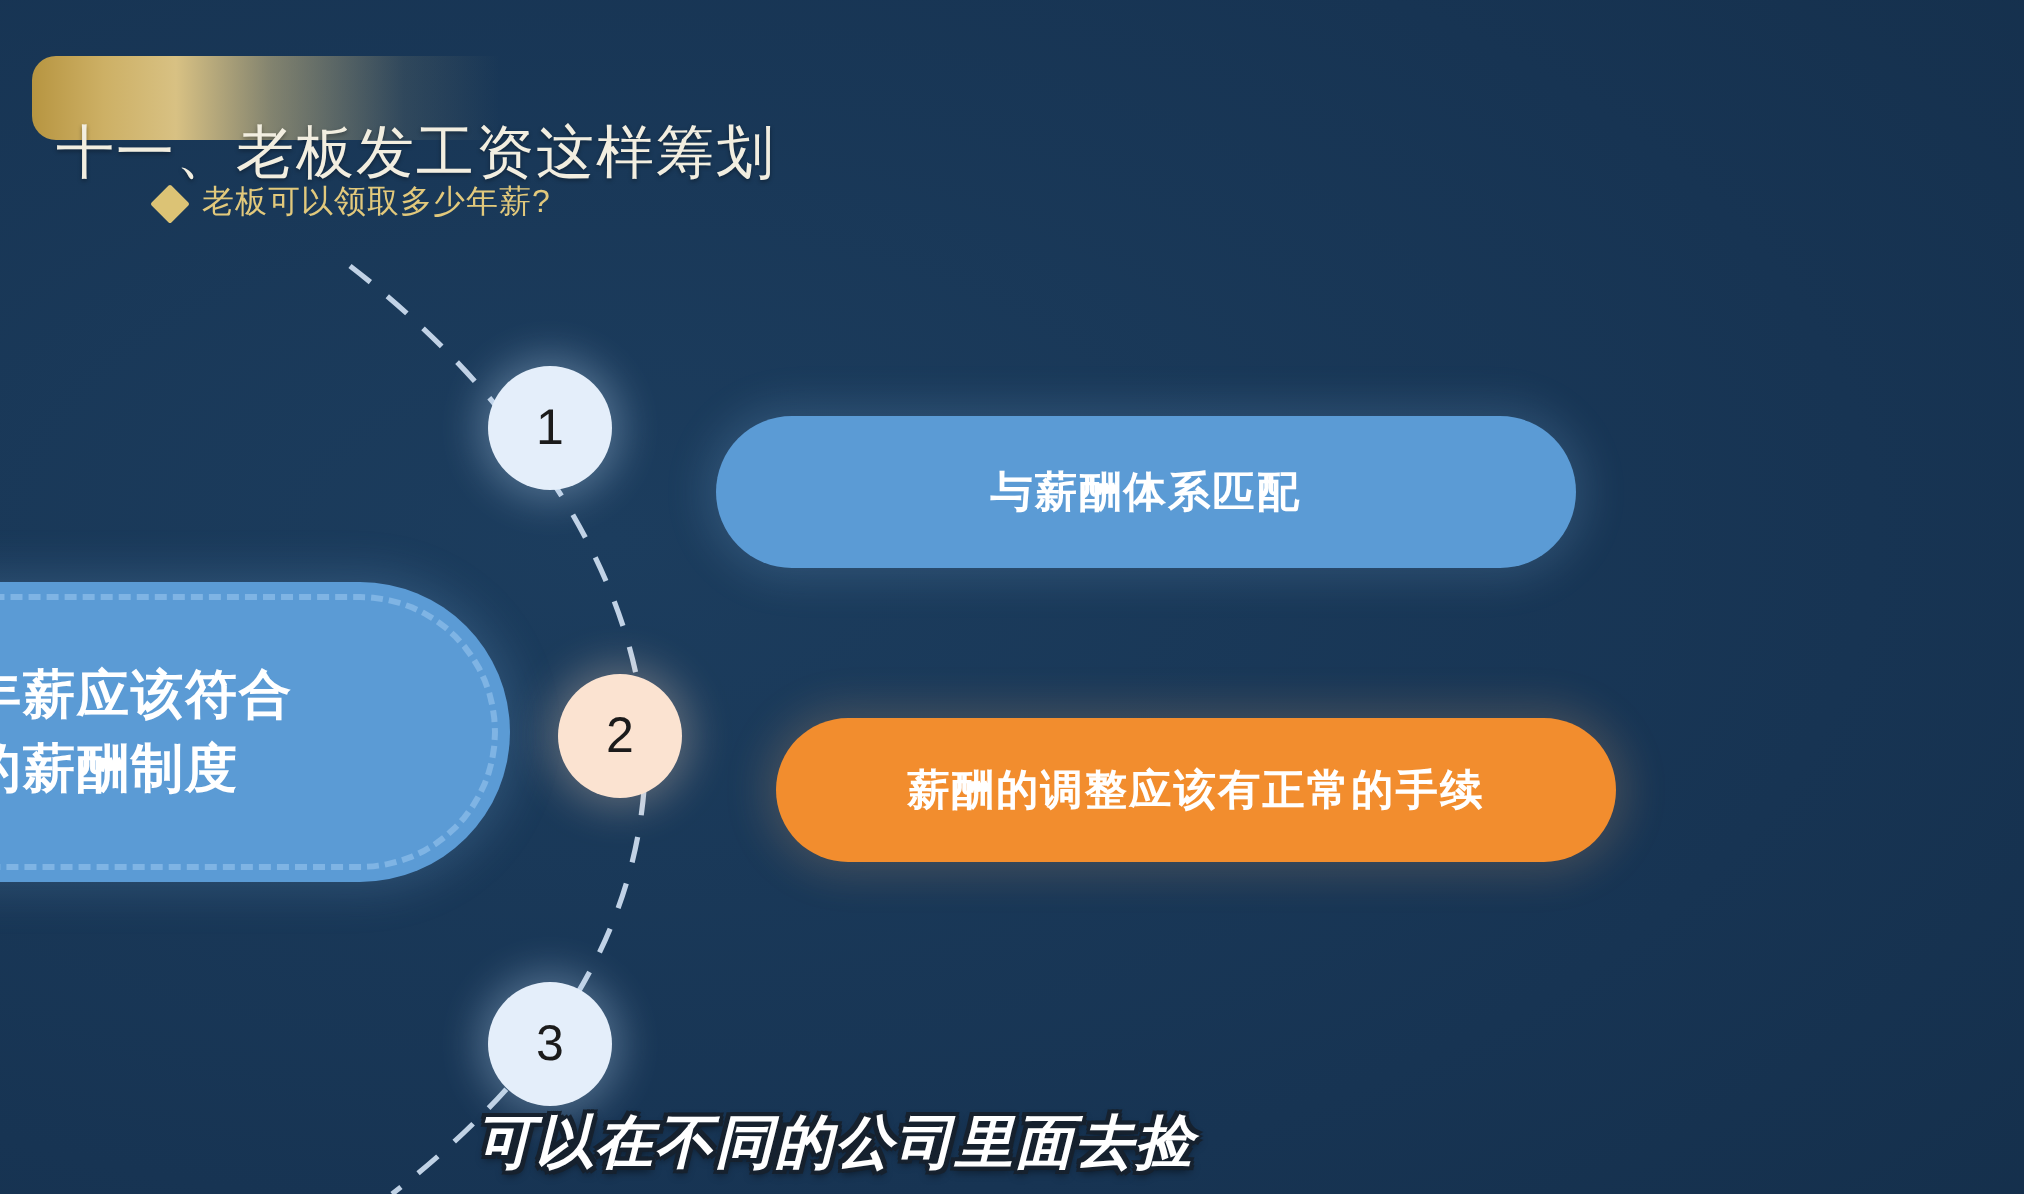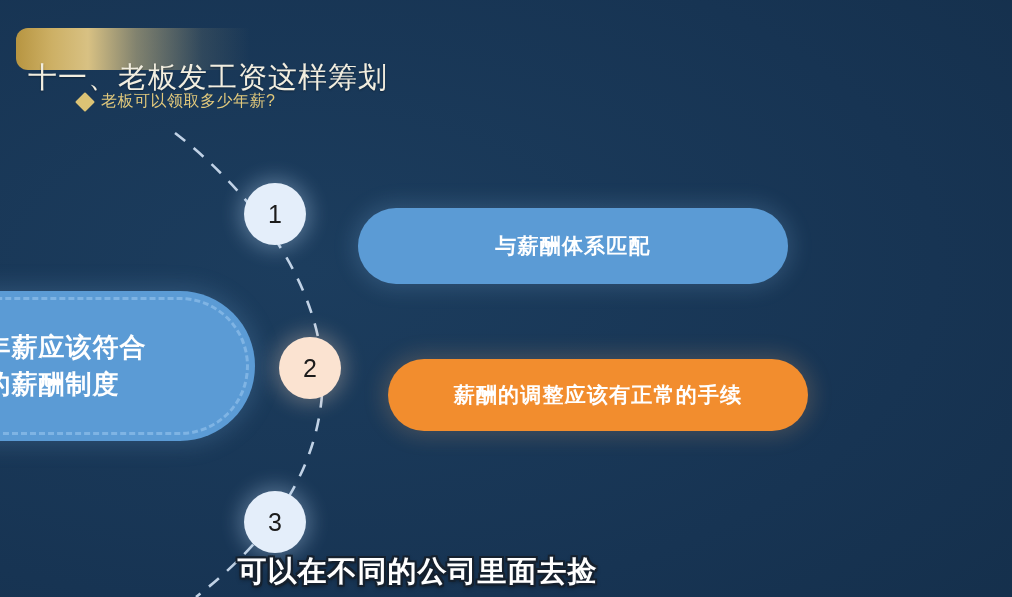--- a/index.html
+++ b/index.html
@@ -184,20 +184,21 @@
     font-size: 29px;
     font-weight: bold;
     color: #ffffff;
     letter-spacing: 1px;
     text-shadow:
       -2px -2px 0 #16212e,  2px -2px 0 #16212e,
       -2px  2px 0 #16212e,  2px  2px 0 #16212e,
       -2px  0   0 #16212e,  2px  0   0 #16212e,
        0   -2px 0 #16212e,  0    2px 0 #16212e,
        0 2px 5px rgba(0,0,0,0.75);
+    font-style: italic;
   }
 </style>
 </head>
 <body>
 
 <div id="slide">
 
   <div id="title-banner"></div>
   <div id="title-text">十一、老板发工资这样筹划</div>
 

